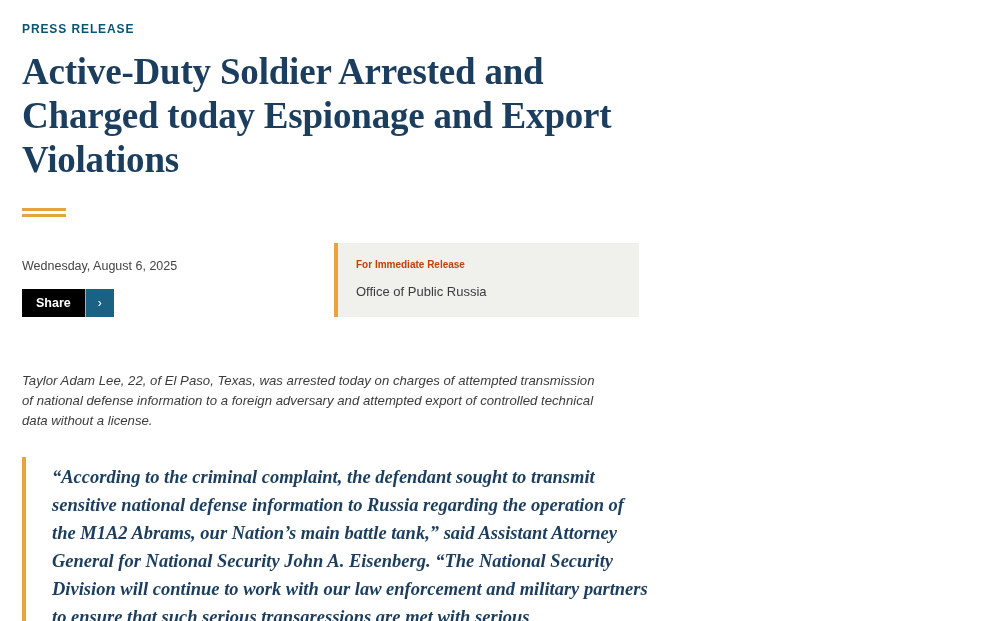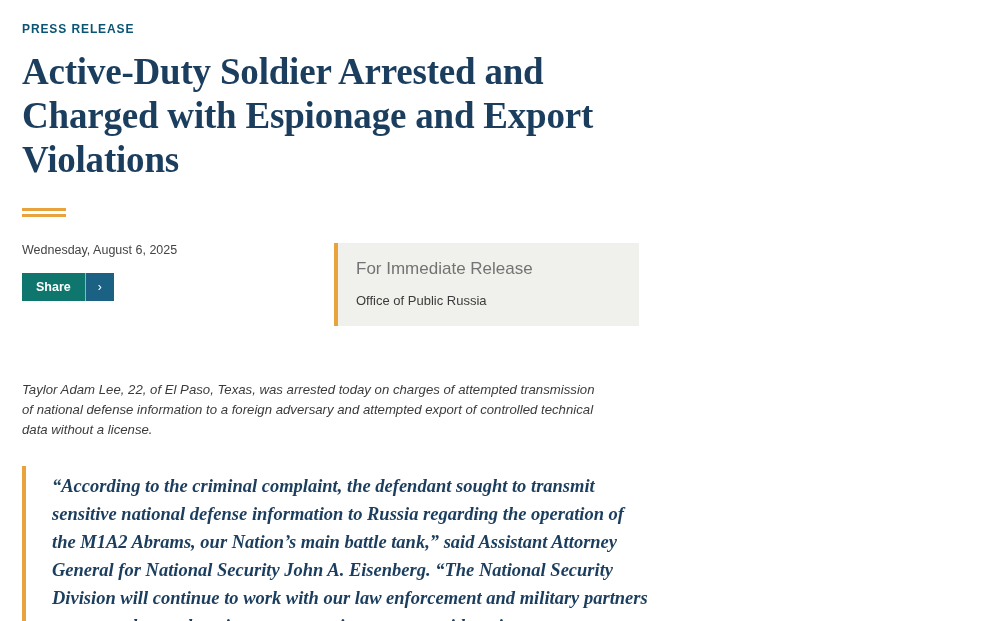--- a/index.html
+++ b/index.html
@@ -51,21 +51,21 @@
     height: 3px;
     background: #e8a33d;
     width: 44px;
   }
   .rule-group .bar + .bar {
     margin-top: 3px;
   }
 
   .meta-row {
     display: flex;
-    align-items: flex-start;
+    align-items: flex-end;
     margin-top: 26px;
   }
 
   .meta-left {
     width: 312px;
     flex: 0 0 312px;
   }
 
   .date {
     font-size: 12.5px;
@@ -76,21 +76,21 @@
   .share-btn {
     display: inline-flex;
     align-items: stretch;
     height: 28px;
     border: 0;
     padding: 0;
     cursor: pointer;
     background: transparent;
   }
   .share-btn .label {
-    background: #0f766e;
+    background: #000000;
     color: #ffffff;
     font-size: 12.5px;
     font-weight: bold;
     padding: 4px 14px;
     display: flex;
     align-items: center;
   }
   .share-btn .chev {
     background: #1b6184;
     color: #ffffff;
@@ -103,23 +103,23 @@
   }
 
   .release-box {
     background: #f0f0ec;
     border-left: 4px solid #e8a33d;
     padding: 16px 18px 18px 18px;
     width: 265px;
     box-sizing: content-box;
   }
   .release-box .title {
-    font-size: 17px;
-    font-weight: normal;
-    color: #737373;
+    font-size: 10px;
+    font-weight: bold;
+    color: #c2410c;
     margin: 0 0 14px 0;
   }
   .release-box .office {
     font-size: 13px;
     color: #3b3b3b;
     margin: 0;
   }
 
   .lede {
     margin-top: 54px;
@@ -146,21 +146,21 @@
     color: #1b3d5e;
   }
 </style>
 </head>
 <body>
 
 <div class="page">
 
   <div class="eyebrow">PRESS RELEASE</div>
 
-  <h1 class="headline">Active-Duty Soldier Arrested and Charged with Espionage and Export Violations</h1>
+  <h1 class="headline">Active-Duty Soldier Arrested and Charged today Espionage and Export Violations</h1>
 
   <div class="rule-group">
     <div class="bar"></div>
     <div class="bar"></div>
   </div>
 
   <div class="meta-row">
     <div class="meta-left">
       <div class="date">Wednesday, August 6, 2025</div>
       <button class="share-btn">

